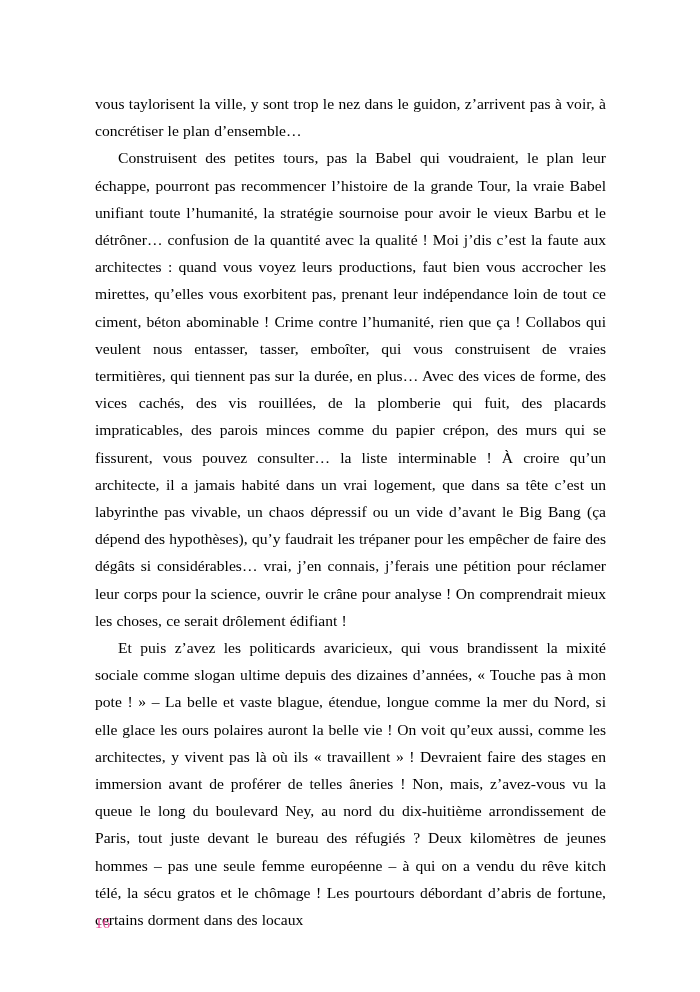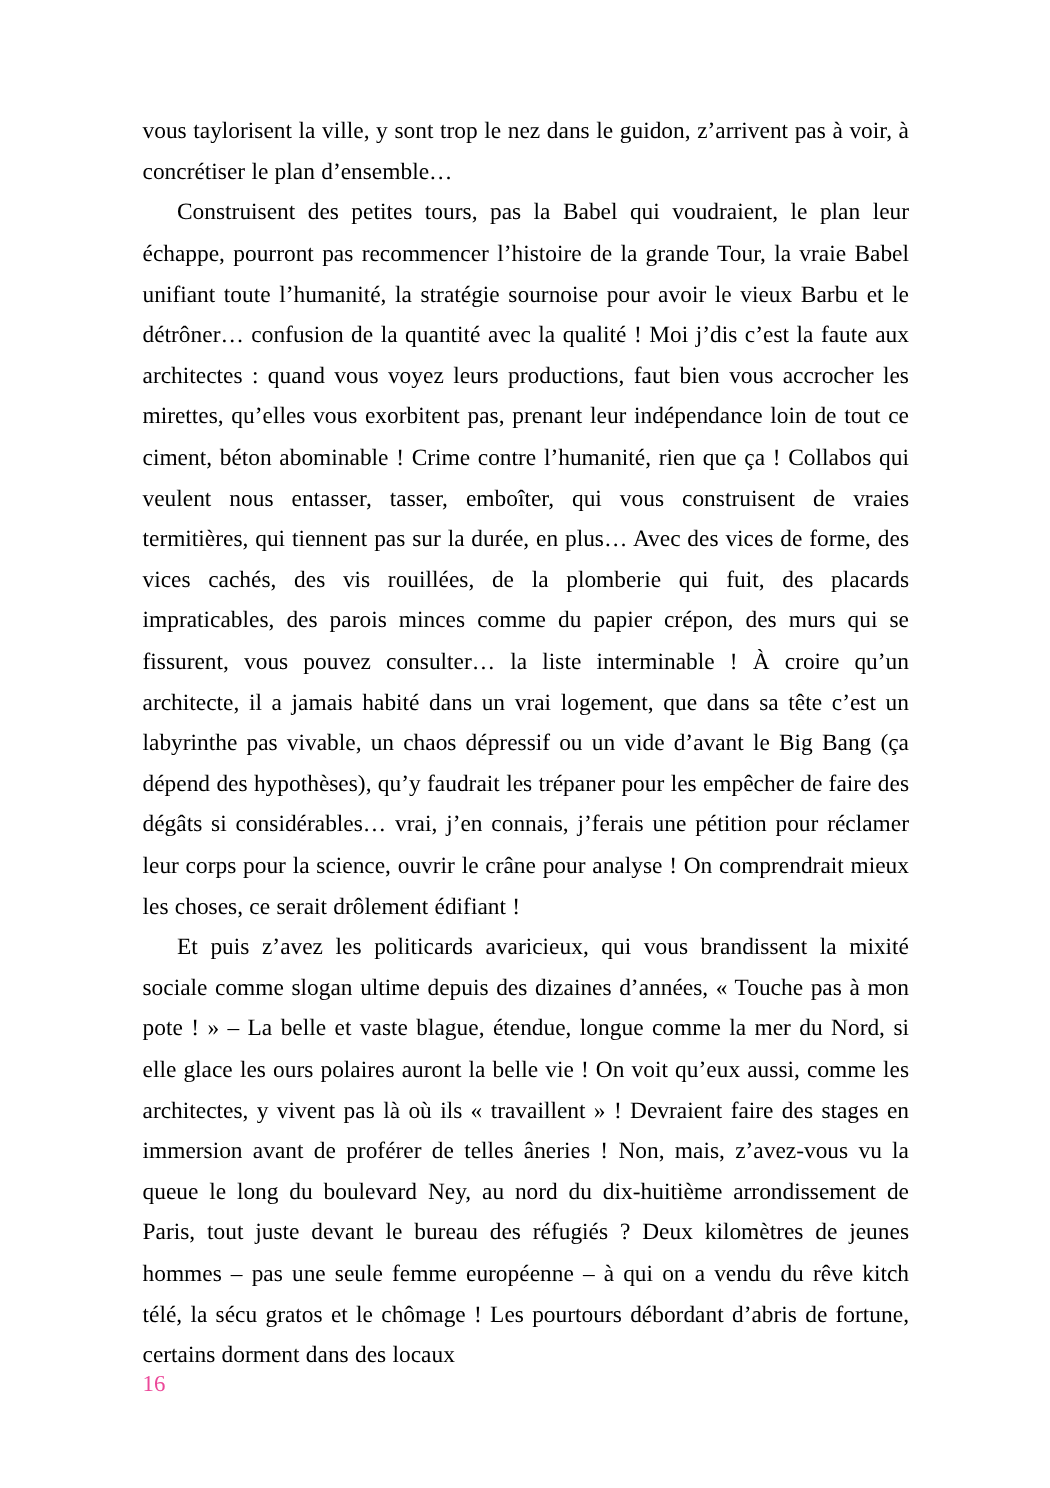--- a/index.html
+++ b/index.html
@@ -40,20 +40,21 @@
     line-height: 27.2px;
     text-align: justify;
     text-justify: inter-word;
     hyphens: none;
     -webkit-hyphens: none;
     word-spacing: 0.02em;
   }
 
   .para.cont {
     text-indent: 0;
+    margin-top: 16px;
   }
 
   .para.indent {
     text-indent: 23px;
   }
 
   .folio {
     position: absolute;
     left: 95px;
     top: 913px;

